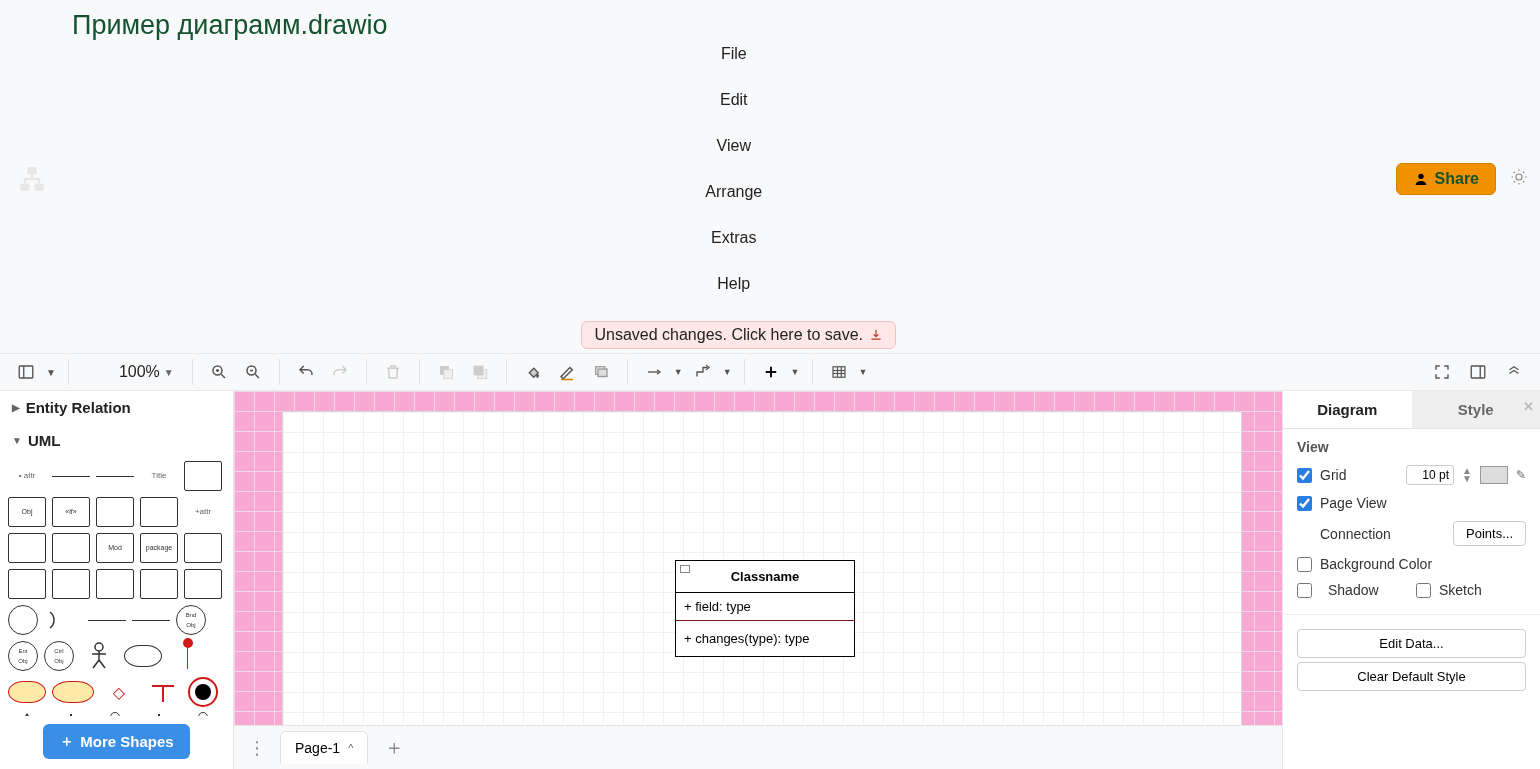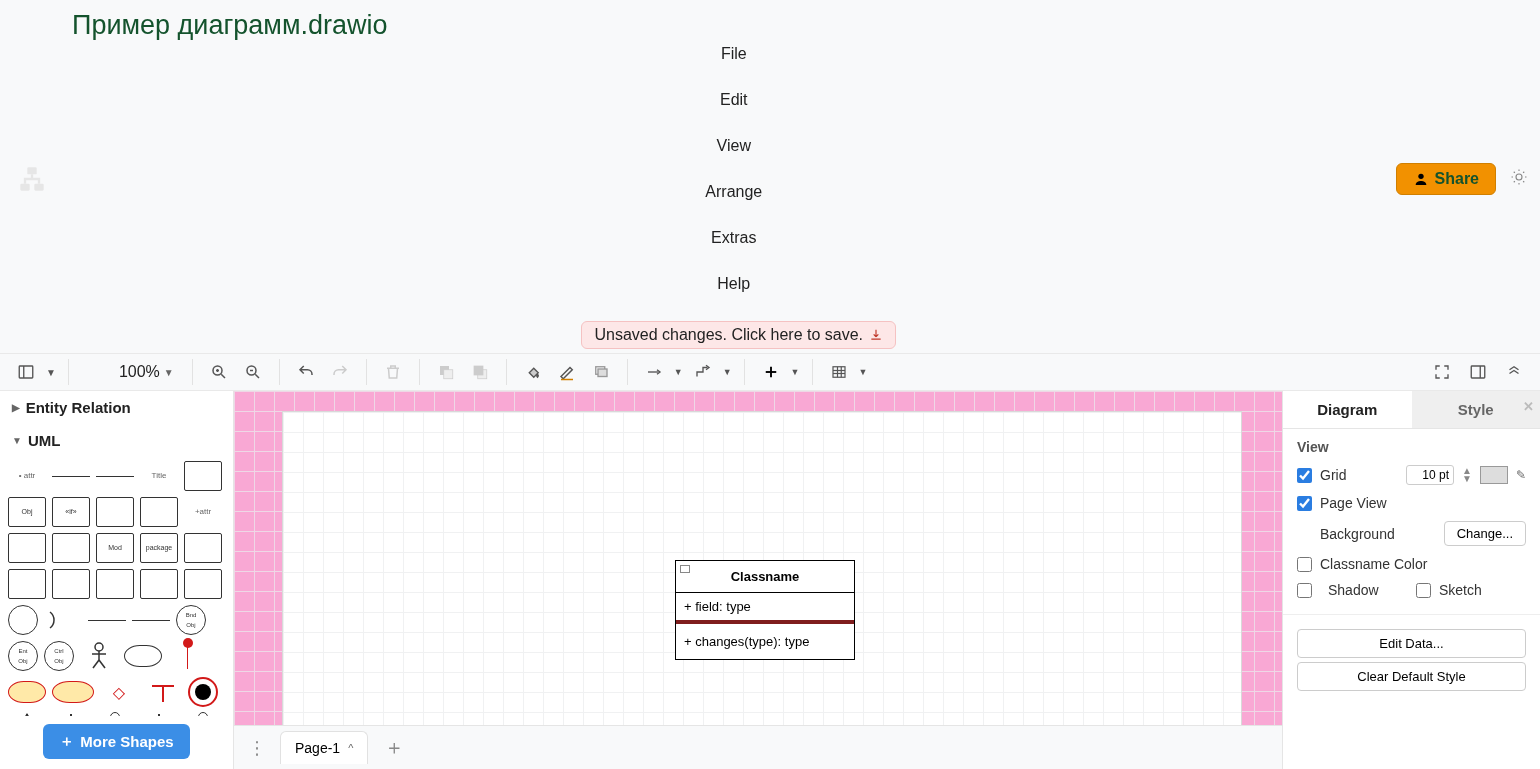--- a/index.html
+++ b/index.html
@@ -62,21 +62,21 @@
 .canvas-wrap { flex: 1; position: relative; background: #f9a8d4; overflow: hidden; }
 .canvas-page { position: absolute; left: 48px; top: 20px; width: 960px; height: 690px; background: #fff; border: 1px solid #d9d9d9;
   background-image: linear-gradient(#f0f1f2 1px, transparent 1px), linear-gradient(90deg, #f0f1f2 1px, transparent 1px);
   background-size: 20px 20px; }
 .canvas-outer-grid{ position:absolute; inset:0;
   background-image: linear-gradient(#ececee 1px, transparent 1px), linear-gradient(90deg, #ececee 1px, transparent 1px);
   background-size: 20px 20px; opacity:0.7; }
 .uml-class { position: absolute; left: 392px; top: 148px; width: 180px; border: 1px solid #000; background: #fff; font-size: 13px; }
 .uml-class .hdr { text-align: center; font-weight: 700; padding: 8px 4px; border-bottom: 1px solid #000; position: relative; }
 .uml-class .hdr .mini-ic{position:absolute;left:4px;top:4px;width:10px;height:8px;border:1px solid #888;}
-.uml-class .fld { padding: 6px 8px; border-bottom: 4px solid #7f1d1d; }
+.uml-class .fld { padding: 6px 8px; border-bottom: 1px solid #7f1d1d; }
 .uml-class .mtd { padding: 10px 8px; }
 
 
 .page-tabs { position:absolute; left:0; right:0; bottom:0; height: 44px; border-top: 1px solid #e5e5e5; background: #f8f9fa; display: flex; align-items: center; padding: 0 8px; gap: 8px; }
 .page-tab { background: #fff; border: 1px solid #e1e1e1; border-bottom:none; border-radius: 6px 6px 0 0; padding: 8px 14px; font-size: 14px; display:flex; align-items:center; gap:8px; }
 .page-add { color:#888; font-size:20px; padding:0 8px; }
 .page-menu { color:#888; font-size:18px; padding:0 6px; }
 
 
 .sidebar-right { width: 258px; border-left: 1px solid #e5e5e5; background: #fff; display: flex; flex-direction: column; overflow:auto; }
@@ -488,26 +488,26 @@
         <span style="color:#888;font-size:10px;line-height:8px;">▲<br>▼</span>
         <span class="colorbox"></span>
         <span class="pencil">✎</span>
       </div>
       <div class="row">
         <input type="checkbox" checked="" style="">
         <label>Page View</label>
       </div>
       <div class="row">
         <span style="width:15px;"></span>
-        <label>Background</label>
-        <button class="change-btn">Change...</button>
+        <label>Connection</label>
+        <button class="change-btn">Points...</button>
       </div>
       <div class="row">
         <input type="checkbox" style="">
-        <label>Classname Color</label>
+        <label>Background Color</label>
       </div>
       <div class="row">
         <input type="checkbox" style="">
         <label style="flex:0 0 80px;margin-left:8px;">Shadow</label>
         <input type="checkbox" style="">
         <label>Sketch</label>
       </div>
     </div>
 
 

